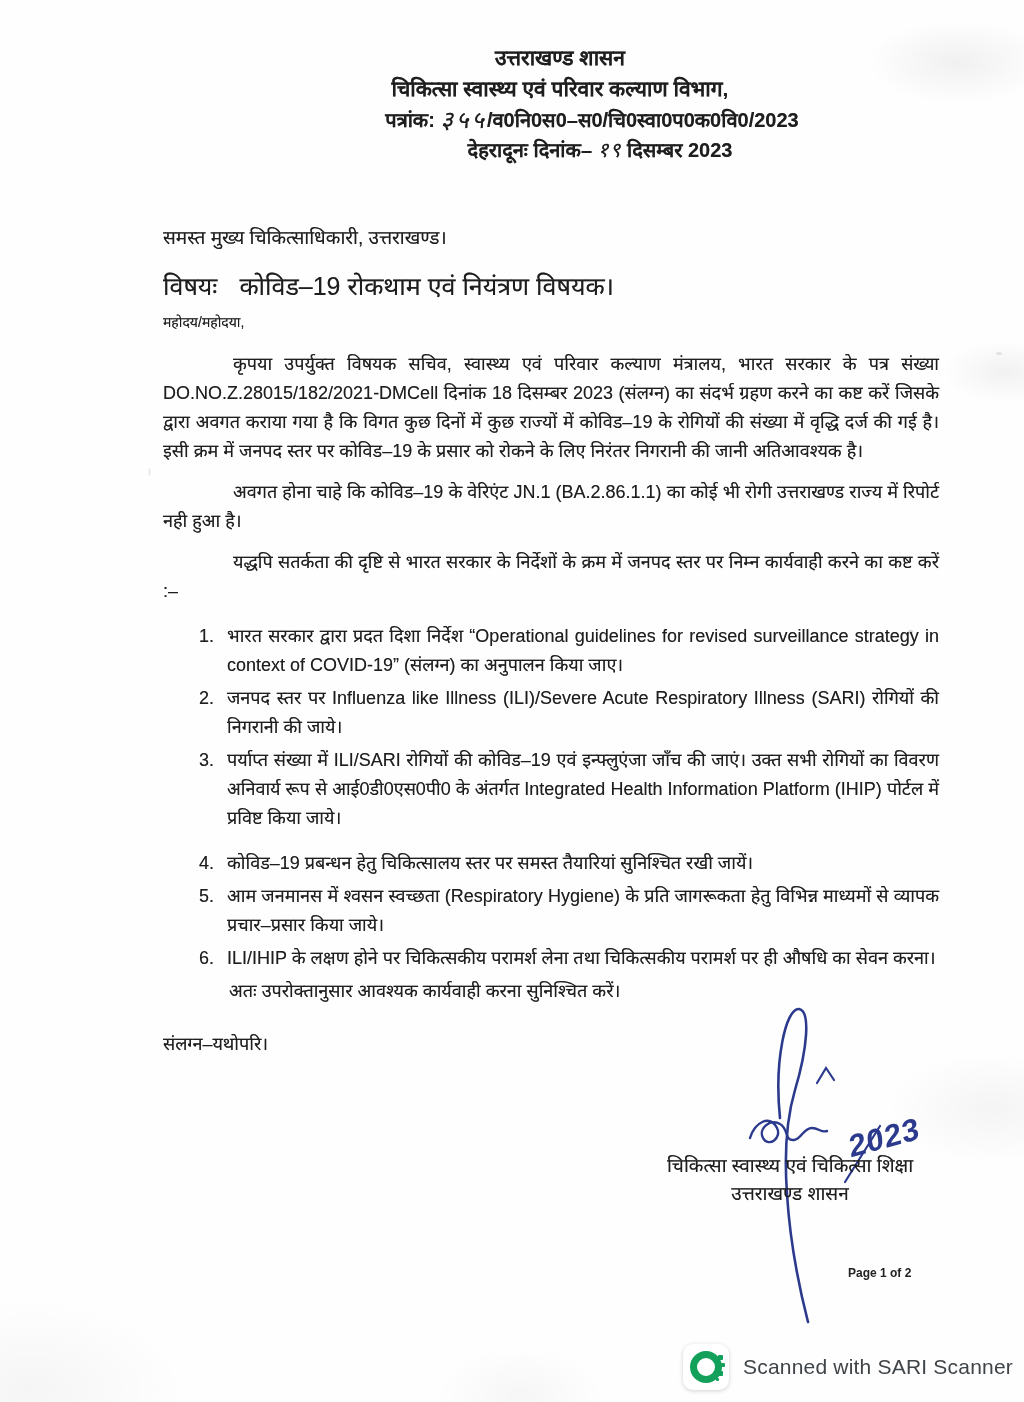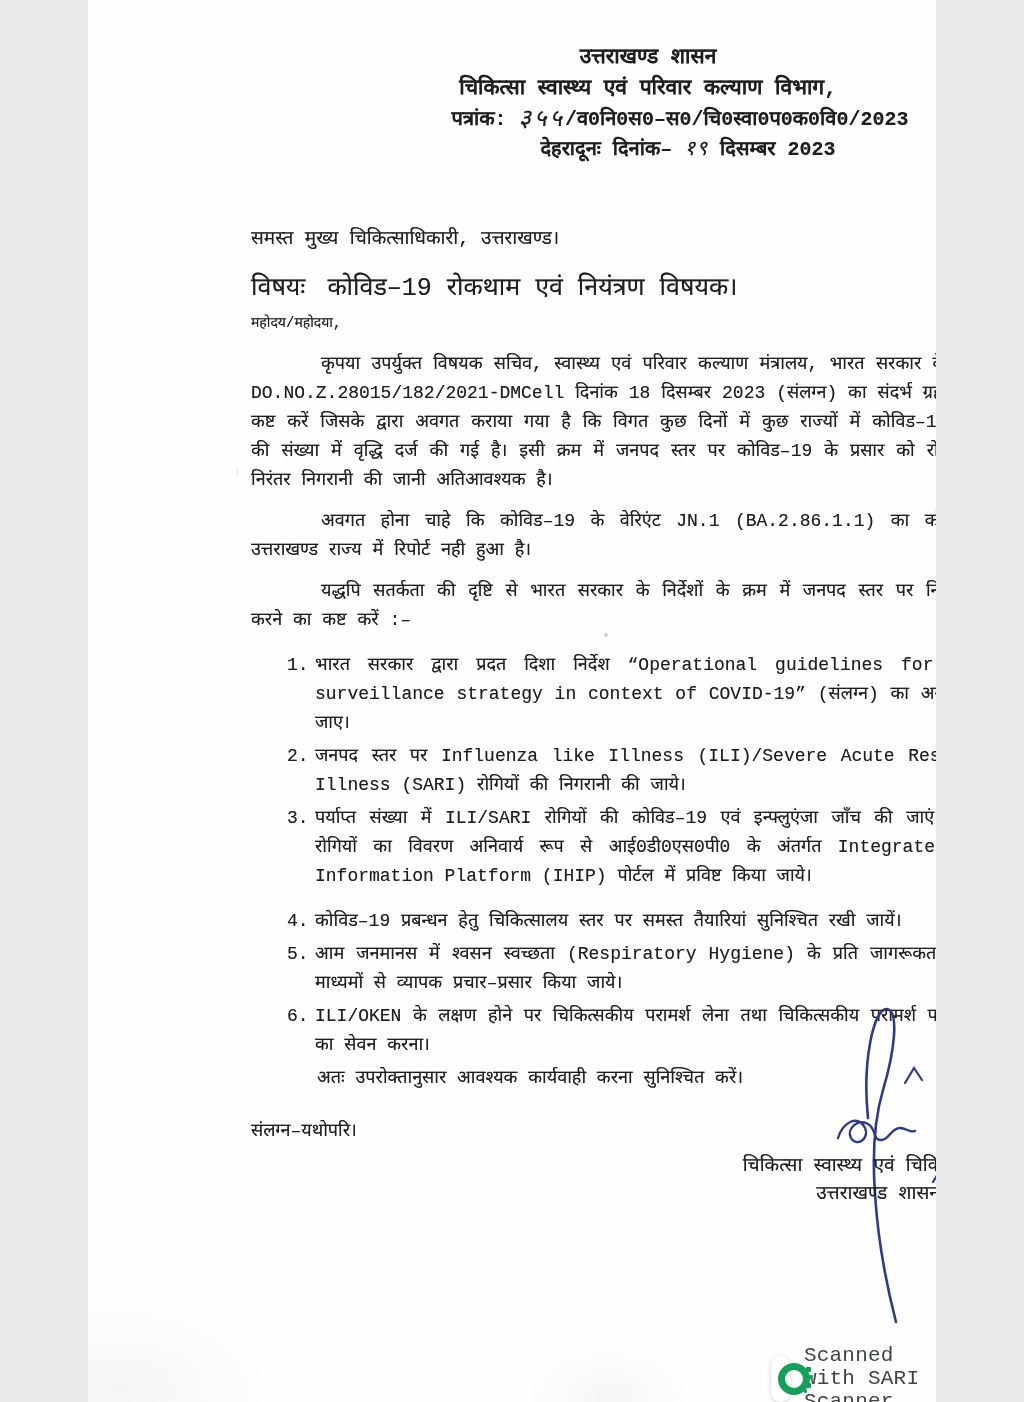--- a/index.html
+++ b/index.html
@@ -1,30 +1,29 @@
 <!DOCTYPE html>
 <html><head>
 <meta charset="utf-8">
 <style>
   html,body{margin:0;padding:0;background:#e9e9e9;}
   .paper{
     position:relative;
-    width:812px;height:1402px;
+    width:1024px;height:1402px;
     margin:0 auto;
     overflow:hidden;
-    font-family:Liberation Mono, monospace;
+    font-family:Liberation Sans, sans-serif;
     color:#1e1e1e;
     background:
       radial-gradient(130px 60px at 958px 62px, rgba(0,0,0,.055), transparent 70%),
       radial-gradient(90px 45px at 1006px 372px, rgba(0,0,0,.05), transparent 70%),
       radial-gradient(150px 80px at 992px 1108px, rgba(0,0,0,.04), transparent 70%),
       radial-gradient(220px 130px at 30px 1390px, rgba(0,0,0,.035), transparent 70%),
       radial-gradient(120px 70px at 520px 1395px, rgba(0,0,0,.03), transparent 70%),
       #fefefe;
-    padding-left: 36px;
   }
   .ink{ text-shadow:0 0 .6px rgba(0,0,0,.45); }
   
   .hdr{position:absolute;left:90px;top:42px;width:940px;text-align:center;}
   .hdr-line{font-size:21px;font-weight:600;line-height:31px;}
   .ref-line{font-size:20px;font-weight:600;line-height:30px;position:relative;left:32px;white-space:nowrap;}
   .date-line{font-size:20px;font-weight:600;line-height:30px;position:relative;left:40px;white-space:nowrap;}
   .hw-dark{font-size:24px;font-weight:500;letter-spacing:3px;font-style:italic;position:relative;top:1px;}
   .hw-day{font-size:21px;font-weight:500;letter-spacing:1px;font-style:italic;}
   
@@ -114,21 +113,21 @@
       <li class="item">
           <span class="num">4.</span>
           <span class="txt">कोविड–19 प्रबन्धन हेतु चिकित्सालय स्तर पर समस्त तैयारियां सुनिश्चित रखी जायें।</span>
         </li>
       <li class="item">
           <span class="num">5.</span>
           <span class="txt">आम जनमानस में श्वसन स्वच्छता (Respiratory Hygiene) के प्रति जागरूकता हेतु विभिन्न माध्यमों से व्यापक प्रचार–प्रसार किया जाये।</span>
         </li>
       <li class="item">
           <span class="num">6.</span>
-          <span class="txt">ILI/OKEN के लक्षण होने पर चिकित्सकीय परामर्श लेना तथा चिकित्सकीय परामर्श पर ही औषधि का सेवन करना।</span>
+          <span class="txt">ILI/IHIP के लक्षण होने पर चिकित्सकीय परामर्श लेना तथा चिकित्सकीय परामर्श पर ही औषधि का सेवन करना।</span>
         </li>
     </ol>
 
     <div class="closing">अतः उपरोक्तानुसार आवश्यक कार्यवाही करना सुनिश्चित करें।</div>
     <div class="enclosure">संलग्न–यथोपरि।</div>
   </div>
 
   <svg class="sig-ink" viewBox="0 0 300 330">
     <path d="M 100,118 C 94,60 106,8 119,9 C 131,11 127,50 115,90 C 107,117 104,152 107,194 C 110,242 119,287 128,322" fill="none" stroke="#2c3a8e" stroke-width="2.6" stroke-linecap="round"></path>
     <path d="M 70,138 c 5,-16 20,-24 27,-10 c 5,10 -8,20 -14,10 c -5,-9 7,-20 17,-14 c 9,5 4,17 14,16 c 8,-1 9,-12 18,-12 c 7,0 9,5 15,3" fill="none" stroke="#2c3a8e" stroke-width="2.4" stroke-linecap="round"></path>

